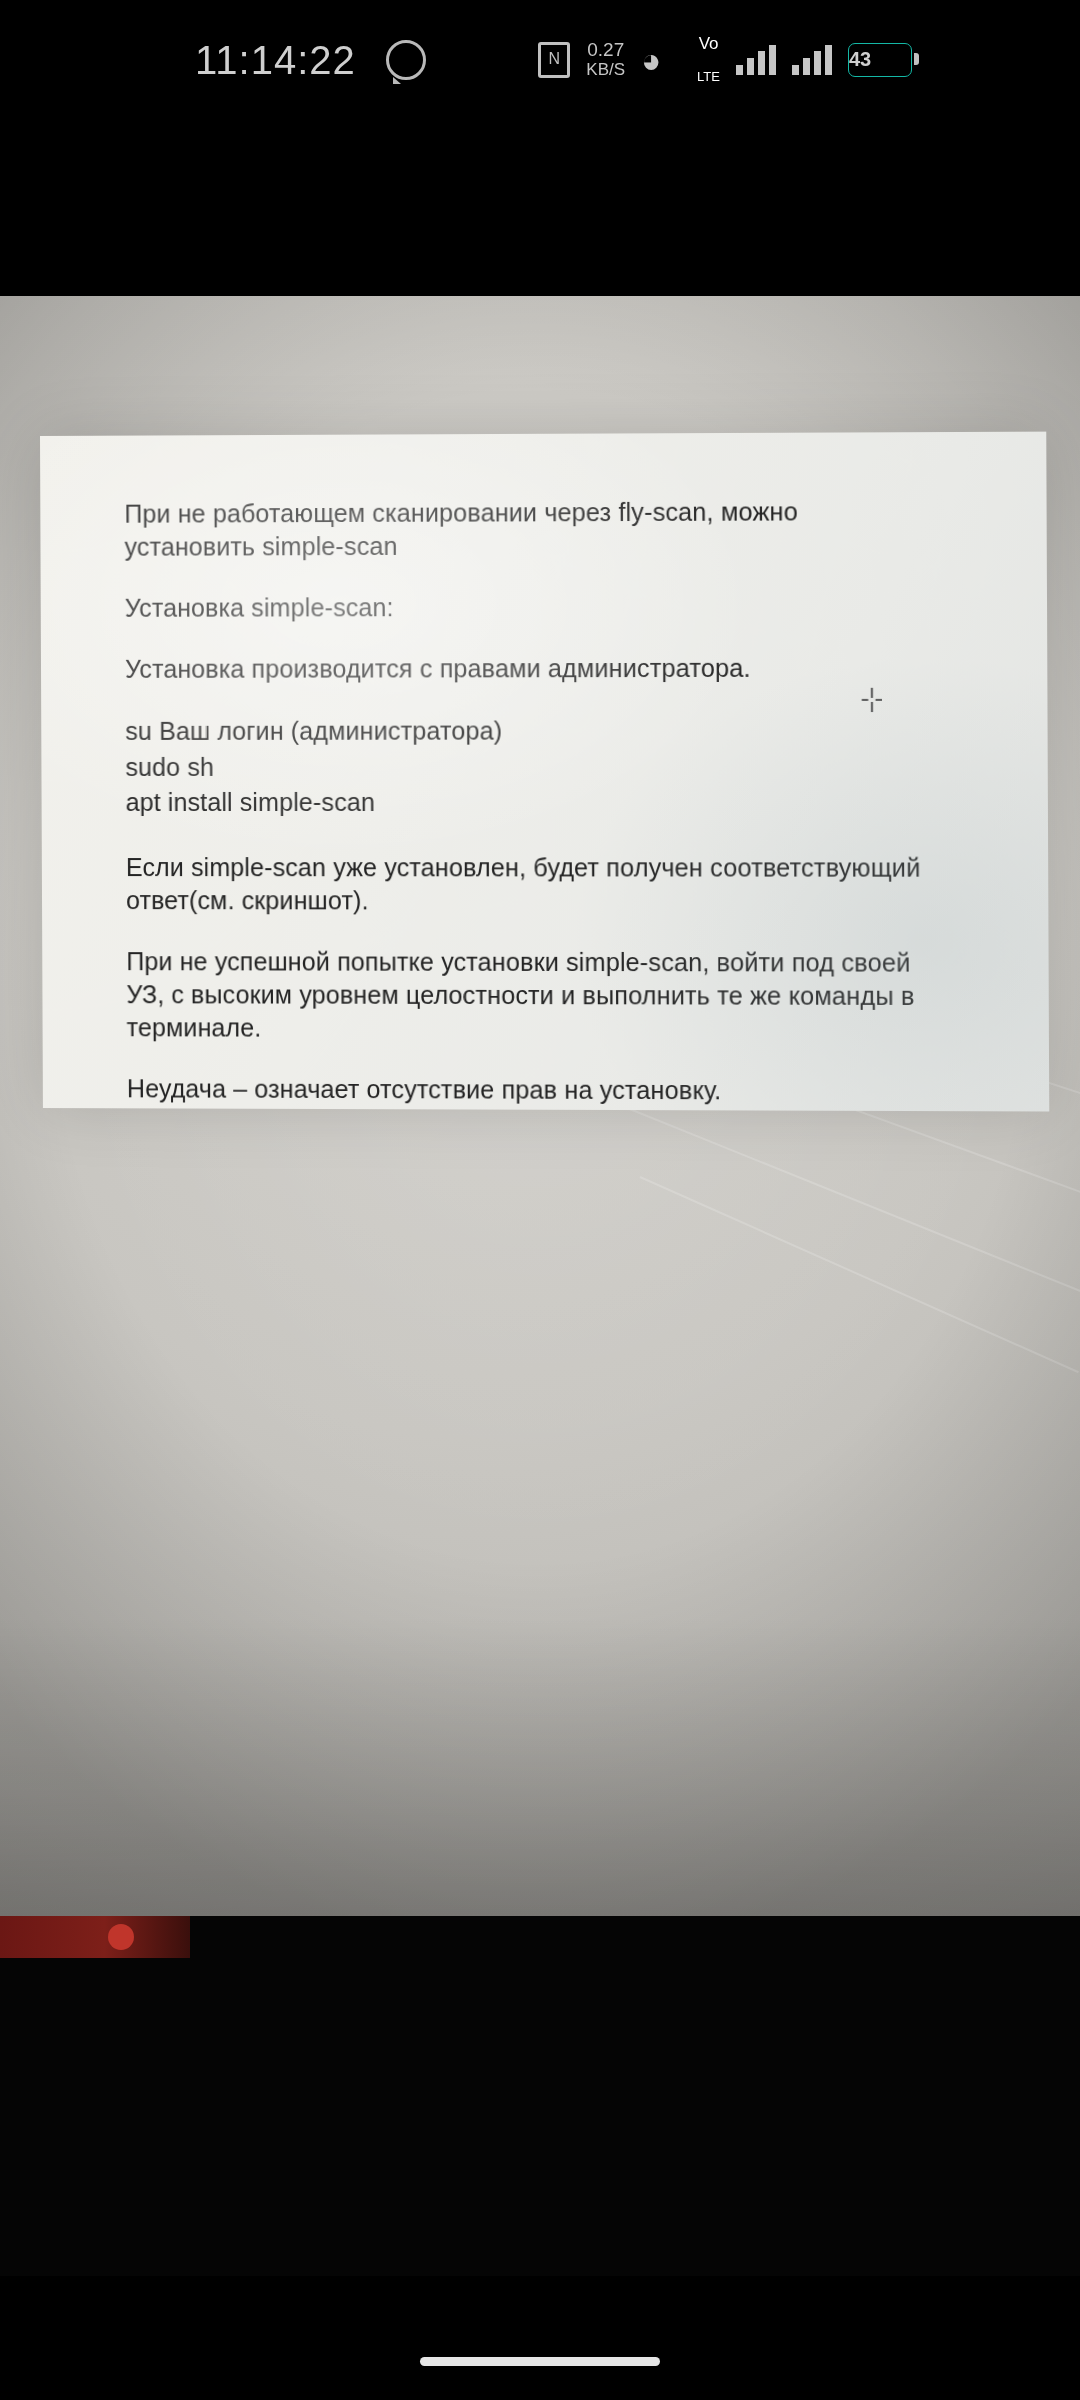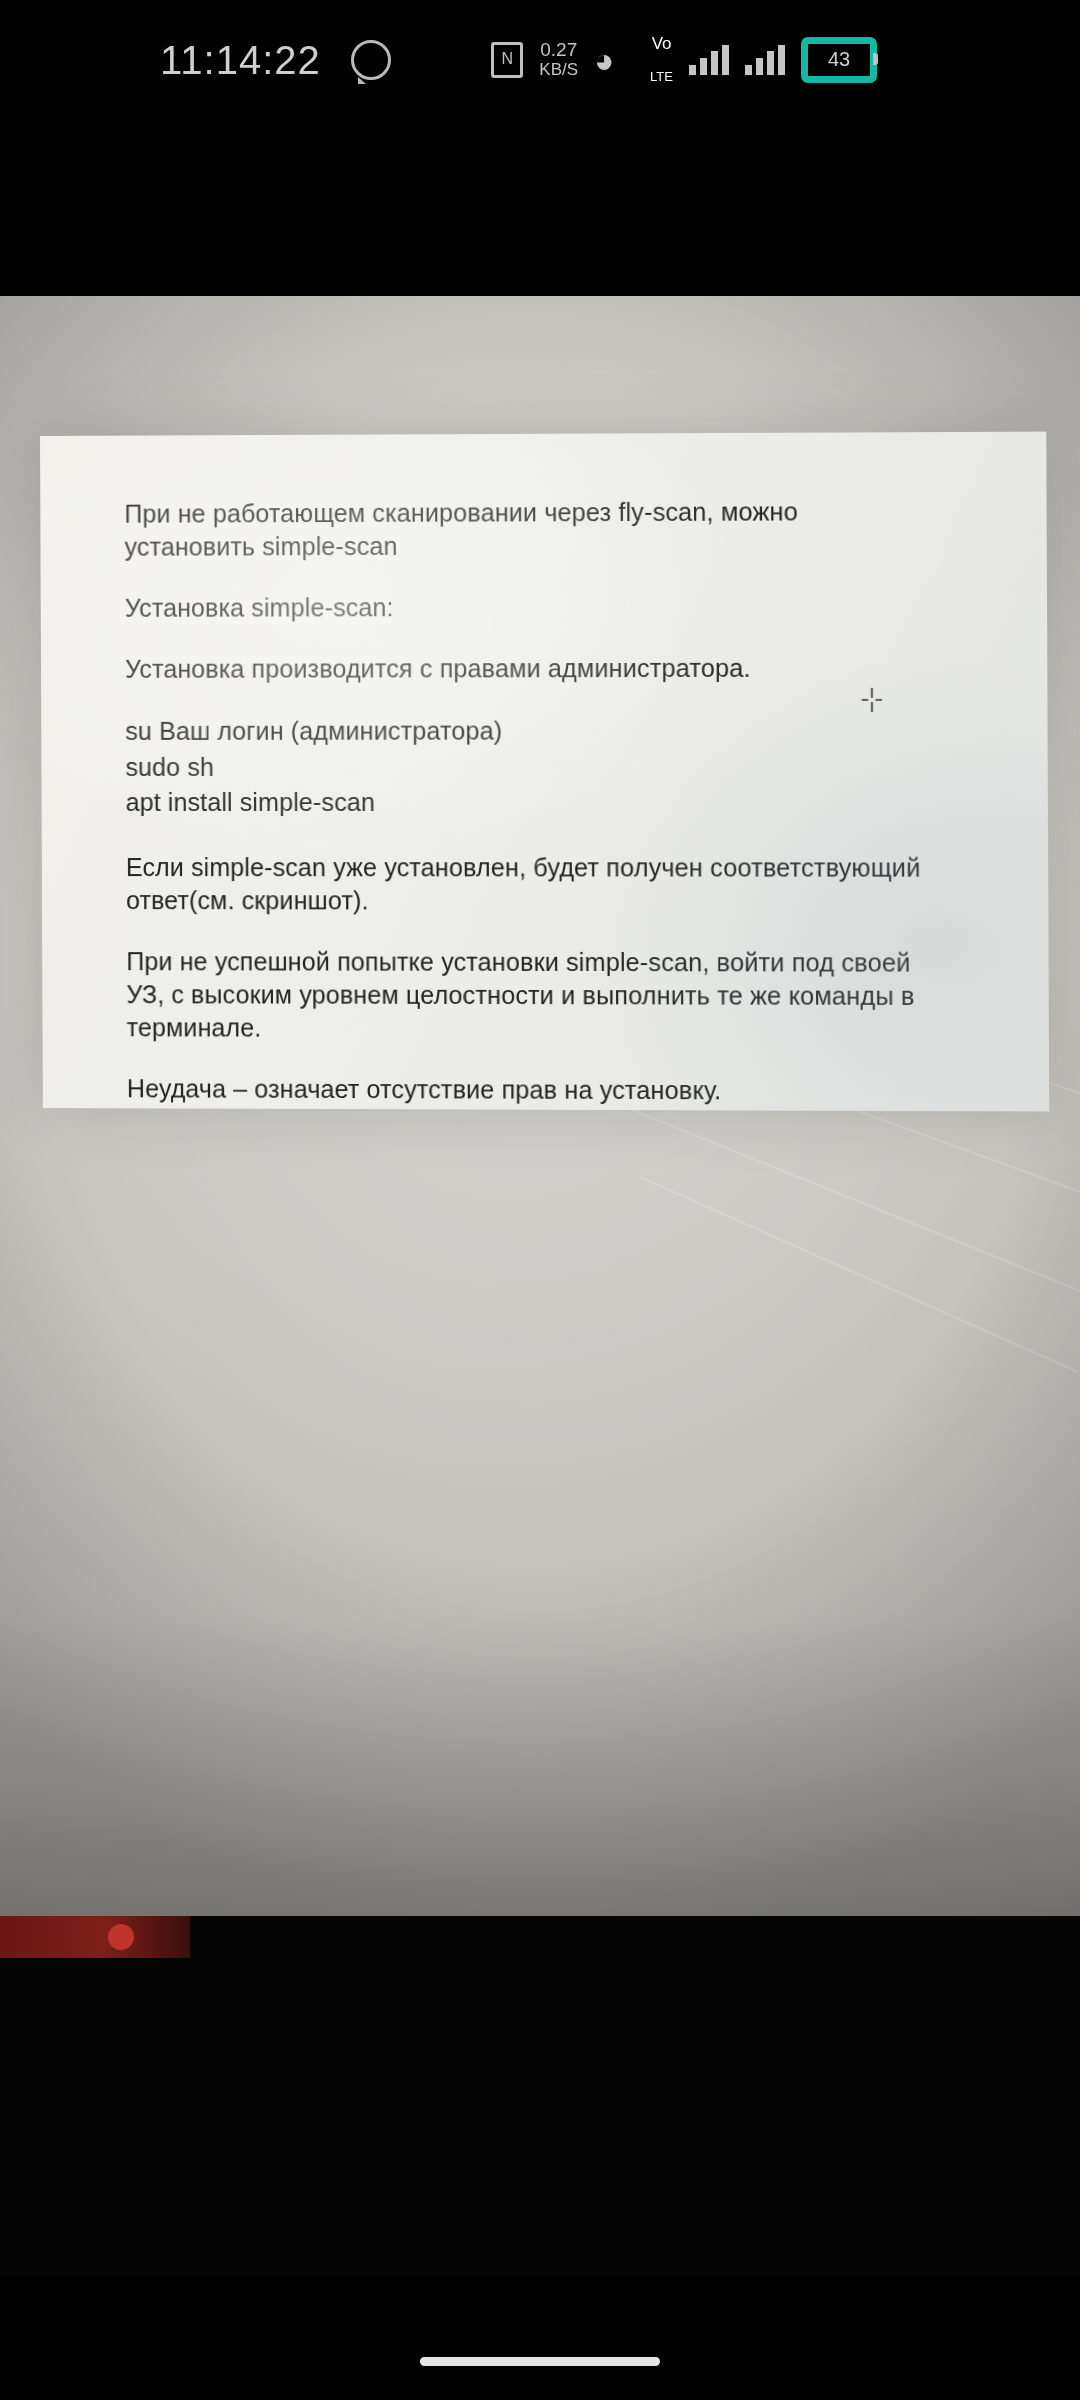--- a/index.html
+++ b/index.html
@@ -18,20 +18,21 @@
   
   #status-bar {
     position: absolute;
     left: 0; top: 0;
     width: 932px;
     height: 120px;
     display: flex;
     align-items: center;
     color: #d8d8d8;
     z-index: 40;
+    padding-left: 35px;
   }
   #clock {
     margin-left: 160px;
     font-size: 40px;
     letter-spacing: 1px;
     color: #cfcfcf;
   }
   .wa-icon {
     margin-left: 30px;
     width: 34px; height: 34px;
@@ -97,27 +98,27 @@
     display: block;
     width: 7px;
     background: #c6c6c6;
   }
   .bars i:nth-child(1){ height: 10px; }
   .bars i:nth-child(2){ height: 17px; }
   .bars i:nth-child(3){ height: 24px; }
   .bars i:nth-child(4){ height: 30px; }
   .battery {
     width: 62px; height: 32px;
-    border: 7px solid #14b8a6;
+    border: 1px solid #14b8a6;
     border-radius: 7px;
     position: relative;
     color: #cfcfcf;
     font-size: 20px;
-    text-align: center;
     line-height: 30px;
+    font-weight: bold;
   }
   .battery::after {
     content: "";
     position: absolute;
     right: -8px; top: 9px;
     width: 5px; height: 12px;
     background: #c0c0c0;
     border-radius: 0 3px 3px 0;
   }
 

